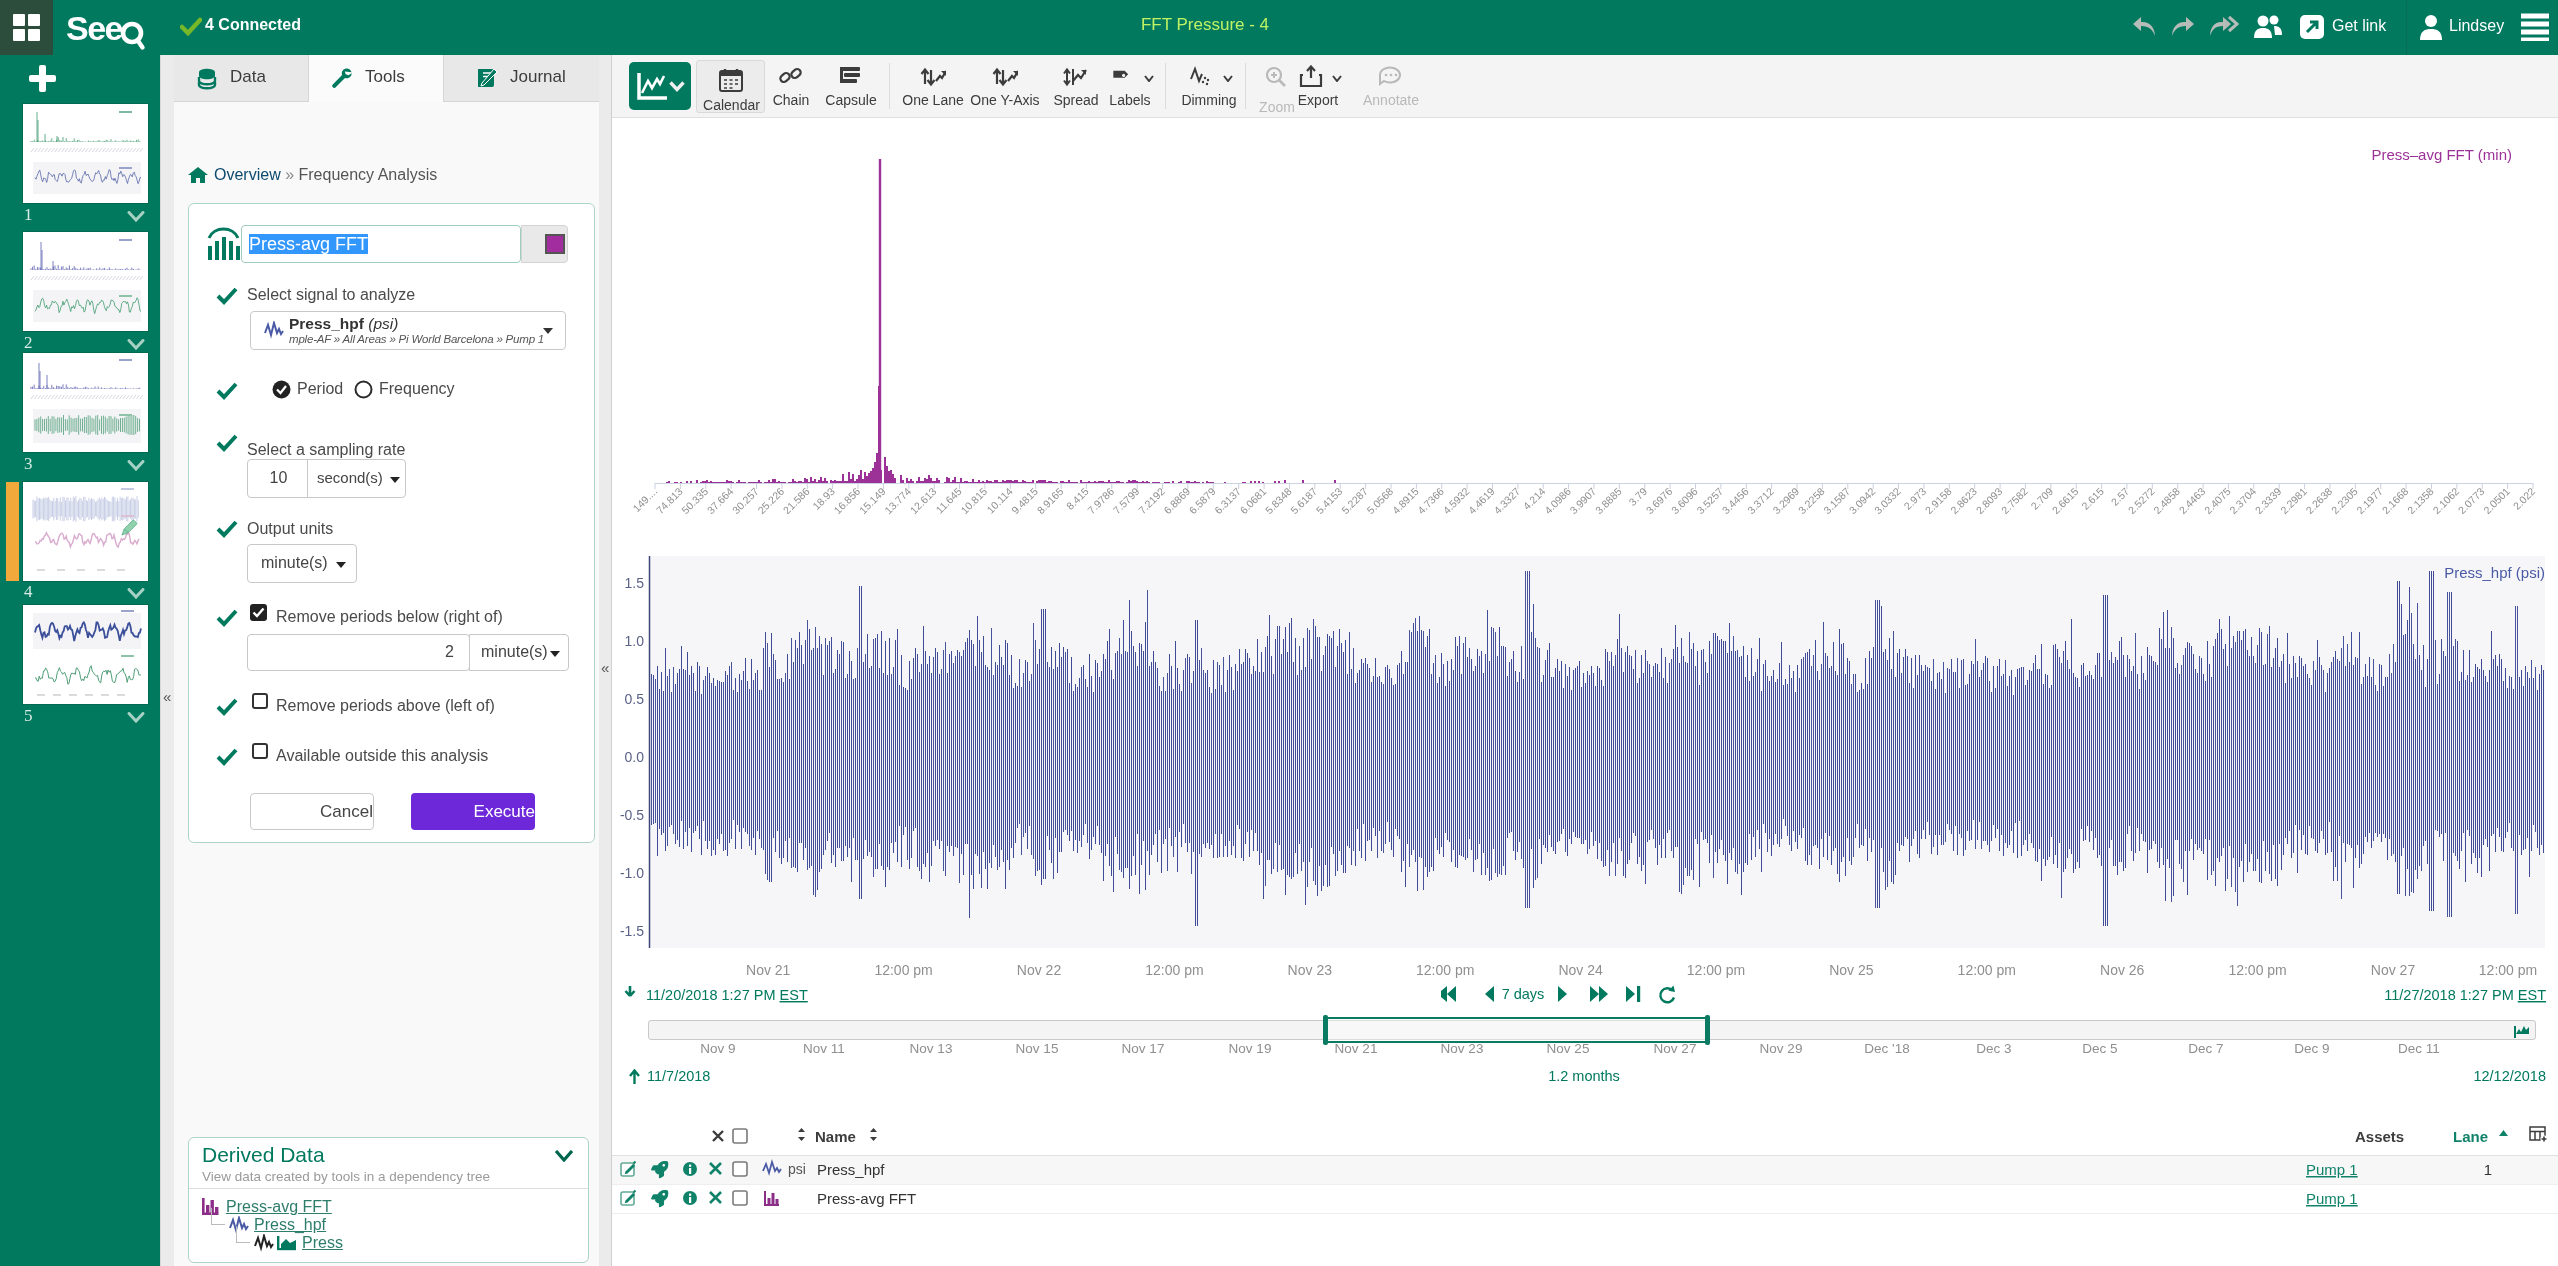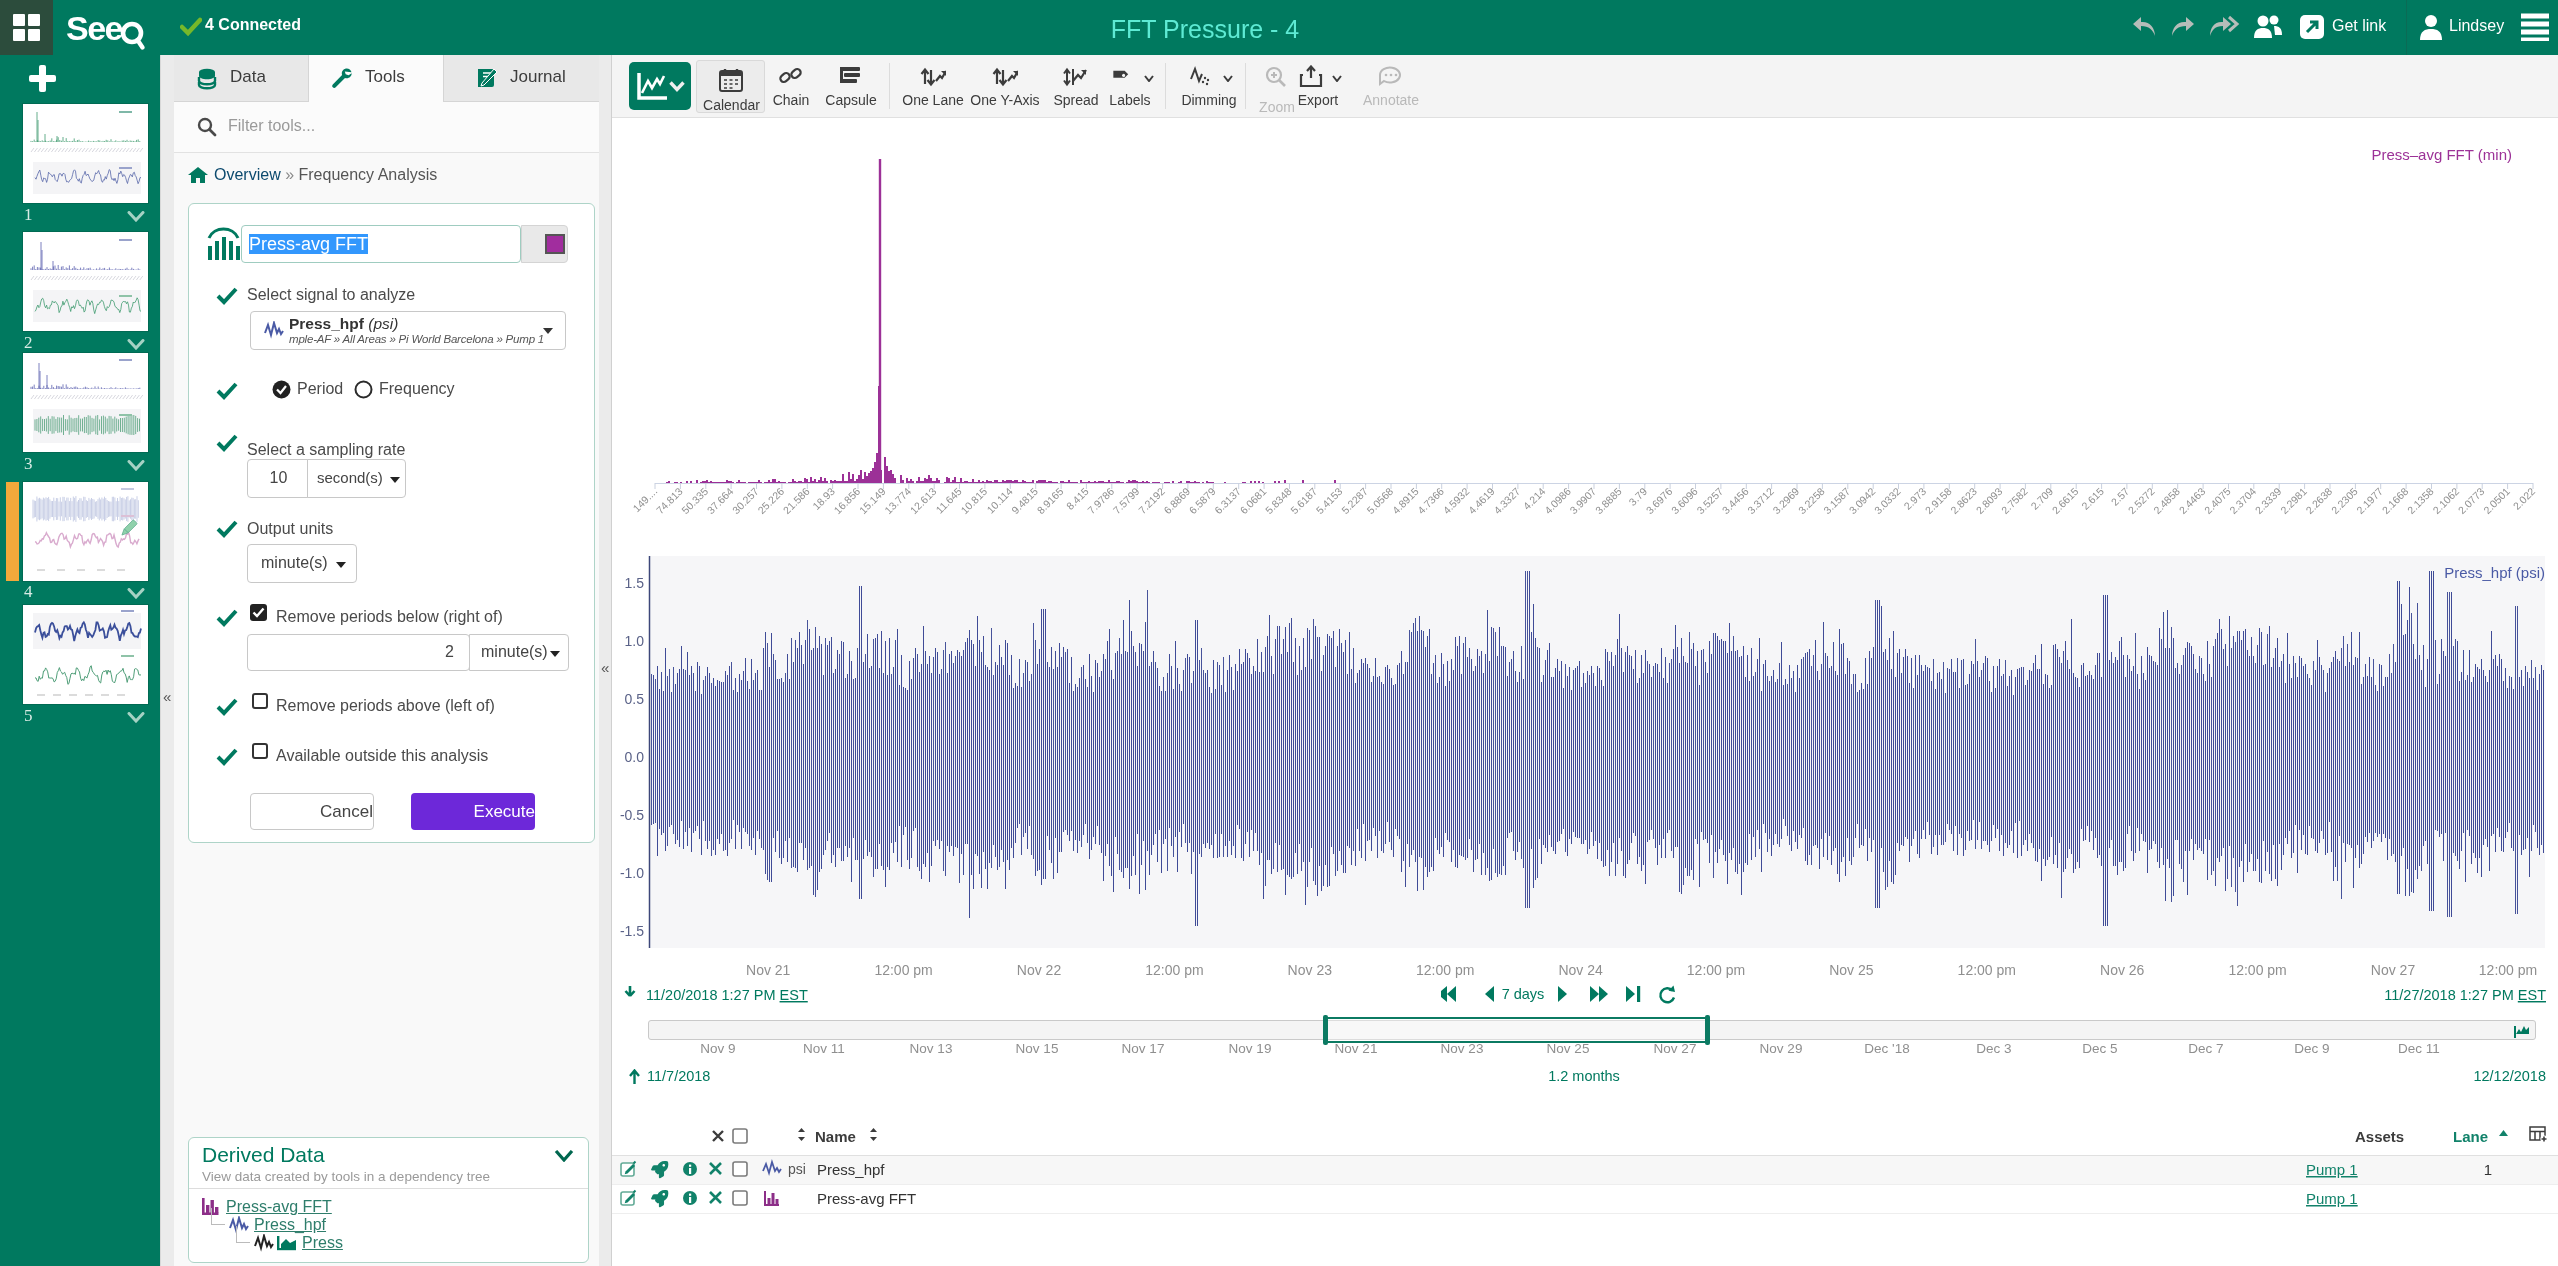--- a/index.html
+++ b/index.html
@@ -3,21 +3,21 @@
 <style>
 *{margin:0;padding:0;box-sizing:border-box;font-family:"Liberation Sans",sans-serif;}
 html,body{width:2558px;height:1266px;overflow:hidden;background:#fff;position:relative;}
 .topbar{position:absolute;left:0;top:0;width:2558px;height:55px;background:#00795f;}
 .appsq{position:absolute;left:0;top:0;width:53px;height:55px;background:#2c4c3c;}
 .grid4{position:absolute;left:13px;top:14px;width:27px;height:27px;}
 .grid4 div{position:absolute;width:12px;height:12px;background:#fff;border-radius:1px;}
 .seeqlogo{position:absolute;left:66px;top:7px;}
 .conn{position:absolute;left:205px;top:16px;color:#fff;font-size:16px;font-weight:bold;}
 .conncheck{position:absolute;left:180px;top:17px;}
-.title{position:absolute;left:1040px;top:15px;width:330px;text-align:center;color:#5eead4;font-size:25px;}
+.title{position:absolute;left:1040px;top:15px;width:330px;text-align:center;color:#bef264;font-size:17px;}
 .hicon{position:absolute;top:13px;}
 .hdivider{position:absolute;left:2406px;top:0;width:1px;height:55px;background:#0b6b55;}
 .htext{position:absolute;top:17px;color:#fff;font-size:16px;}
 .sidebar{position:absolute;left:0;top:55px;width:160px;height:1211px;background:#00795f;}
 .plus{position:absolute;left:29px;top:10px;width:27px;height:27px;}
 .plus:before{content:"";position:absolute;left:10px;top:0;width:7px;height:27px;background:#fff;border-radius:2px;}
 .plus:after{content:"";position:absolute;left:0;top:10px;width:27px;height:7px;background:#fff;border-radius:2px;}
 .thumb{position:absolute;left:23px;box-shadow:0 0 0 1px rgba(0,0,0,.12);}
 .tnum{position:absolute;left:24px;width:30px;height:22px;color:#d8ece5;font-size:17px;font-family:"Liberation Serif",serif;}
 .tchev{position:absolute;left:127px;}
@@ -202,27 +202,20 @@
   </div>
   <div class="tab" style="left:270px;width:155px;border-right:none">
     <svg style="position:absolute;left:32px;top:12px" width="22" height="22" viewBox="0 0 22 22">
           <path d="M3 2 h13 a2 2 0 0 1 2 2 v14 a2 2 0 0 1 -2 2 h-13 Z" fill="#00795f"></path>
           <path d="M3 2 v18" stroke="#00795f" stroke-width="2"></path>
           <path d="M7 6 h8 M7 9.5 h8" stroke="#fff" stroke-width="1.6"></path>
           <path d="M18 2 L21 5 L8 18 L5 19 L6 16 Z" fill="#00795f" stroke="#fff" stroke-width="1"></path>
         </svg>
     <div class="tablabel" style="left:66px">Journal</div>
   </div>
- </div>
- <div class="searchrow">
-  <svg style="position:absolute;left:23px;top:15px" width="20" height="20" viewBox="0 0 20 20">
-        <circle cx="8" cy="8" r="6" fill="none" stroke="#4a4a4a" stroke-width="2.4"></circle>
-        <path d="M12.5 12.5 L18 18" stroke="#4a4a4a" stroke-width="2.8" stroke-linecap="round"></path>
-      </svg>
-  <div style="position:absolute;left:54px;top:15px;font-size:16px;color:#9a9a9a">Filter tools...</div>
  </div>
  <div class="crumb">
   <svg style="position:absolute;left:0;top:1px" width="20" height="17" viewBox="0 0 20 17">
         <path d="M10 0 L0 8 H3 V16 H8 V11 H12 V16 H17 V8 H20 Z" fill="#00795f"></path>
       </svg>
   <span style="margin-left:26px"><a href="#">Overview</a> <span style="color:#8a8a8a">»</span> <span style="color:#555">Frequency Analysis</span></span>
  </div>
  <div class="formcard">
   <svg style="position:absolute;left:18px;top:21px" width="33" height="36" viewBox="0 0 33 36">
         <g fill="#00795f">

